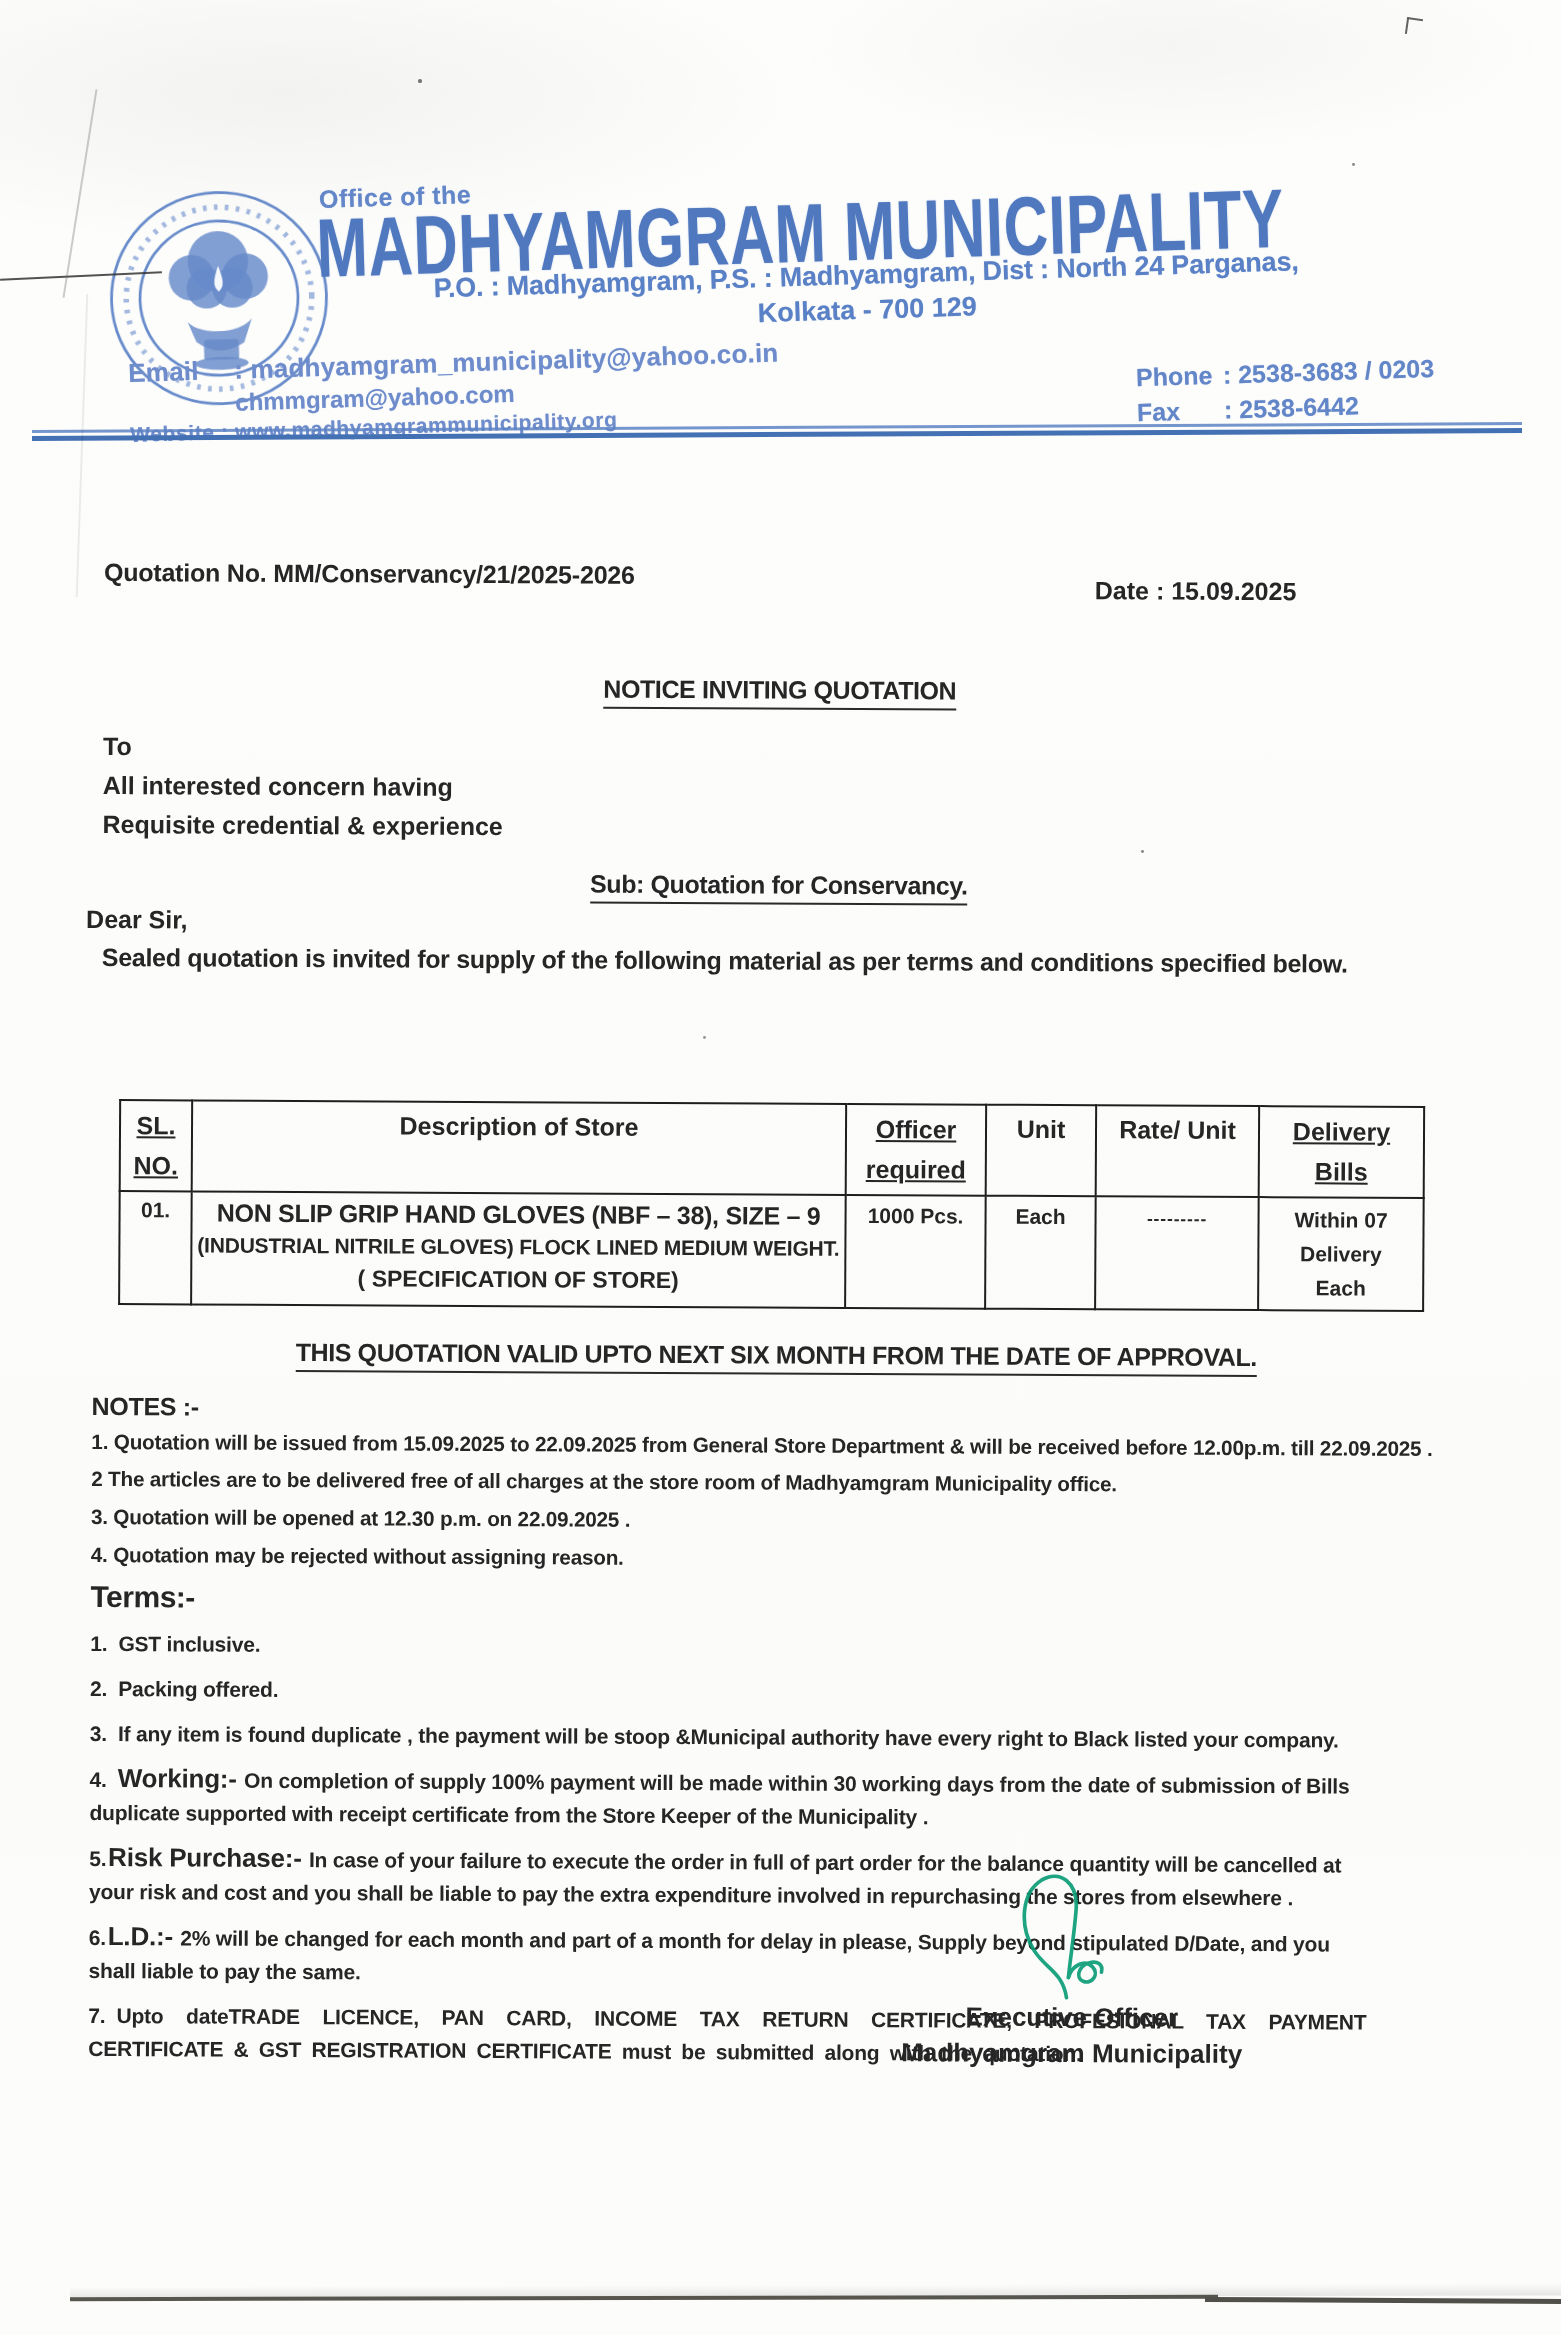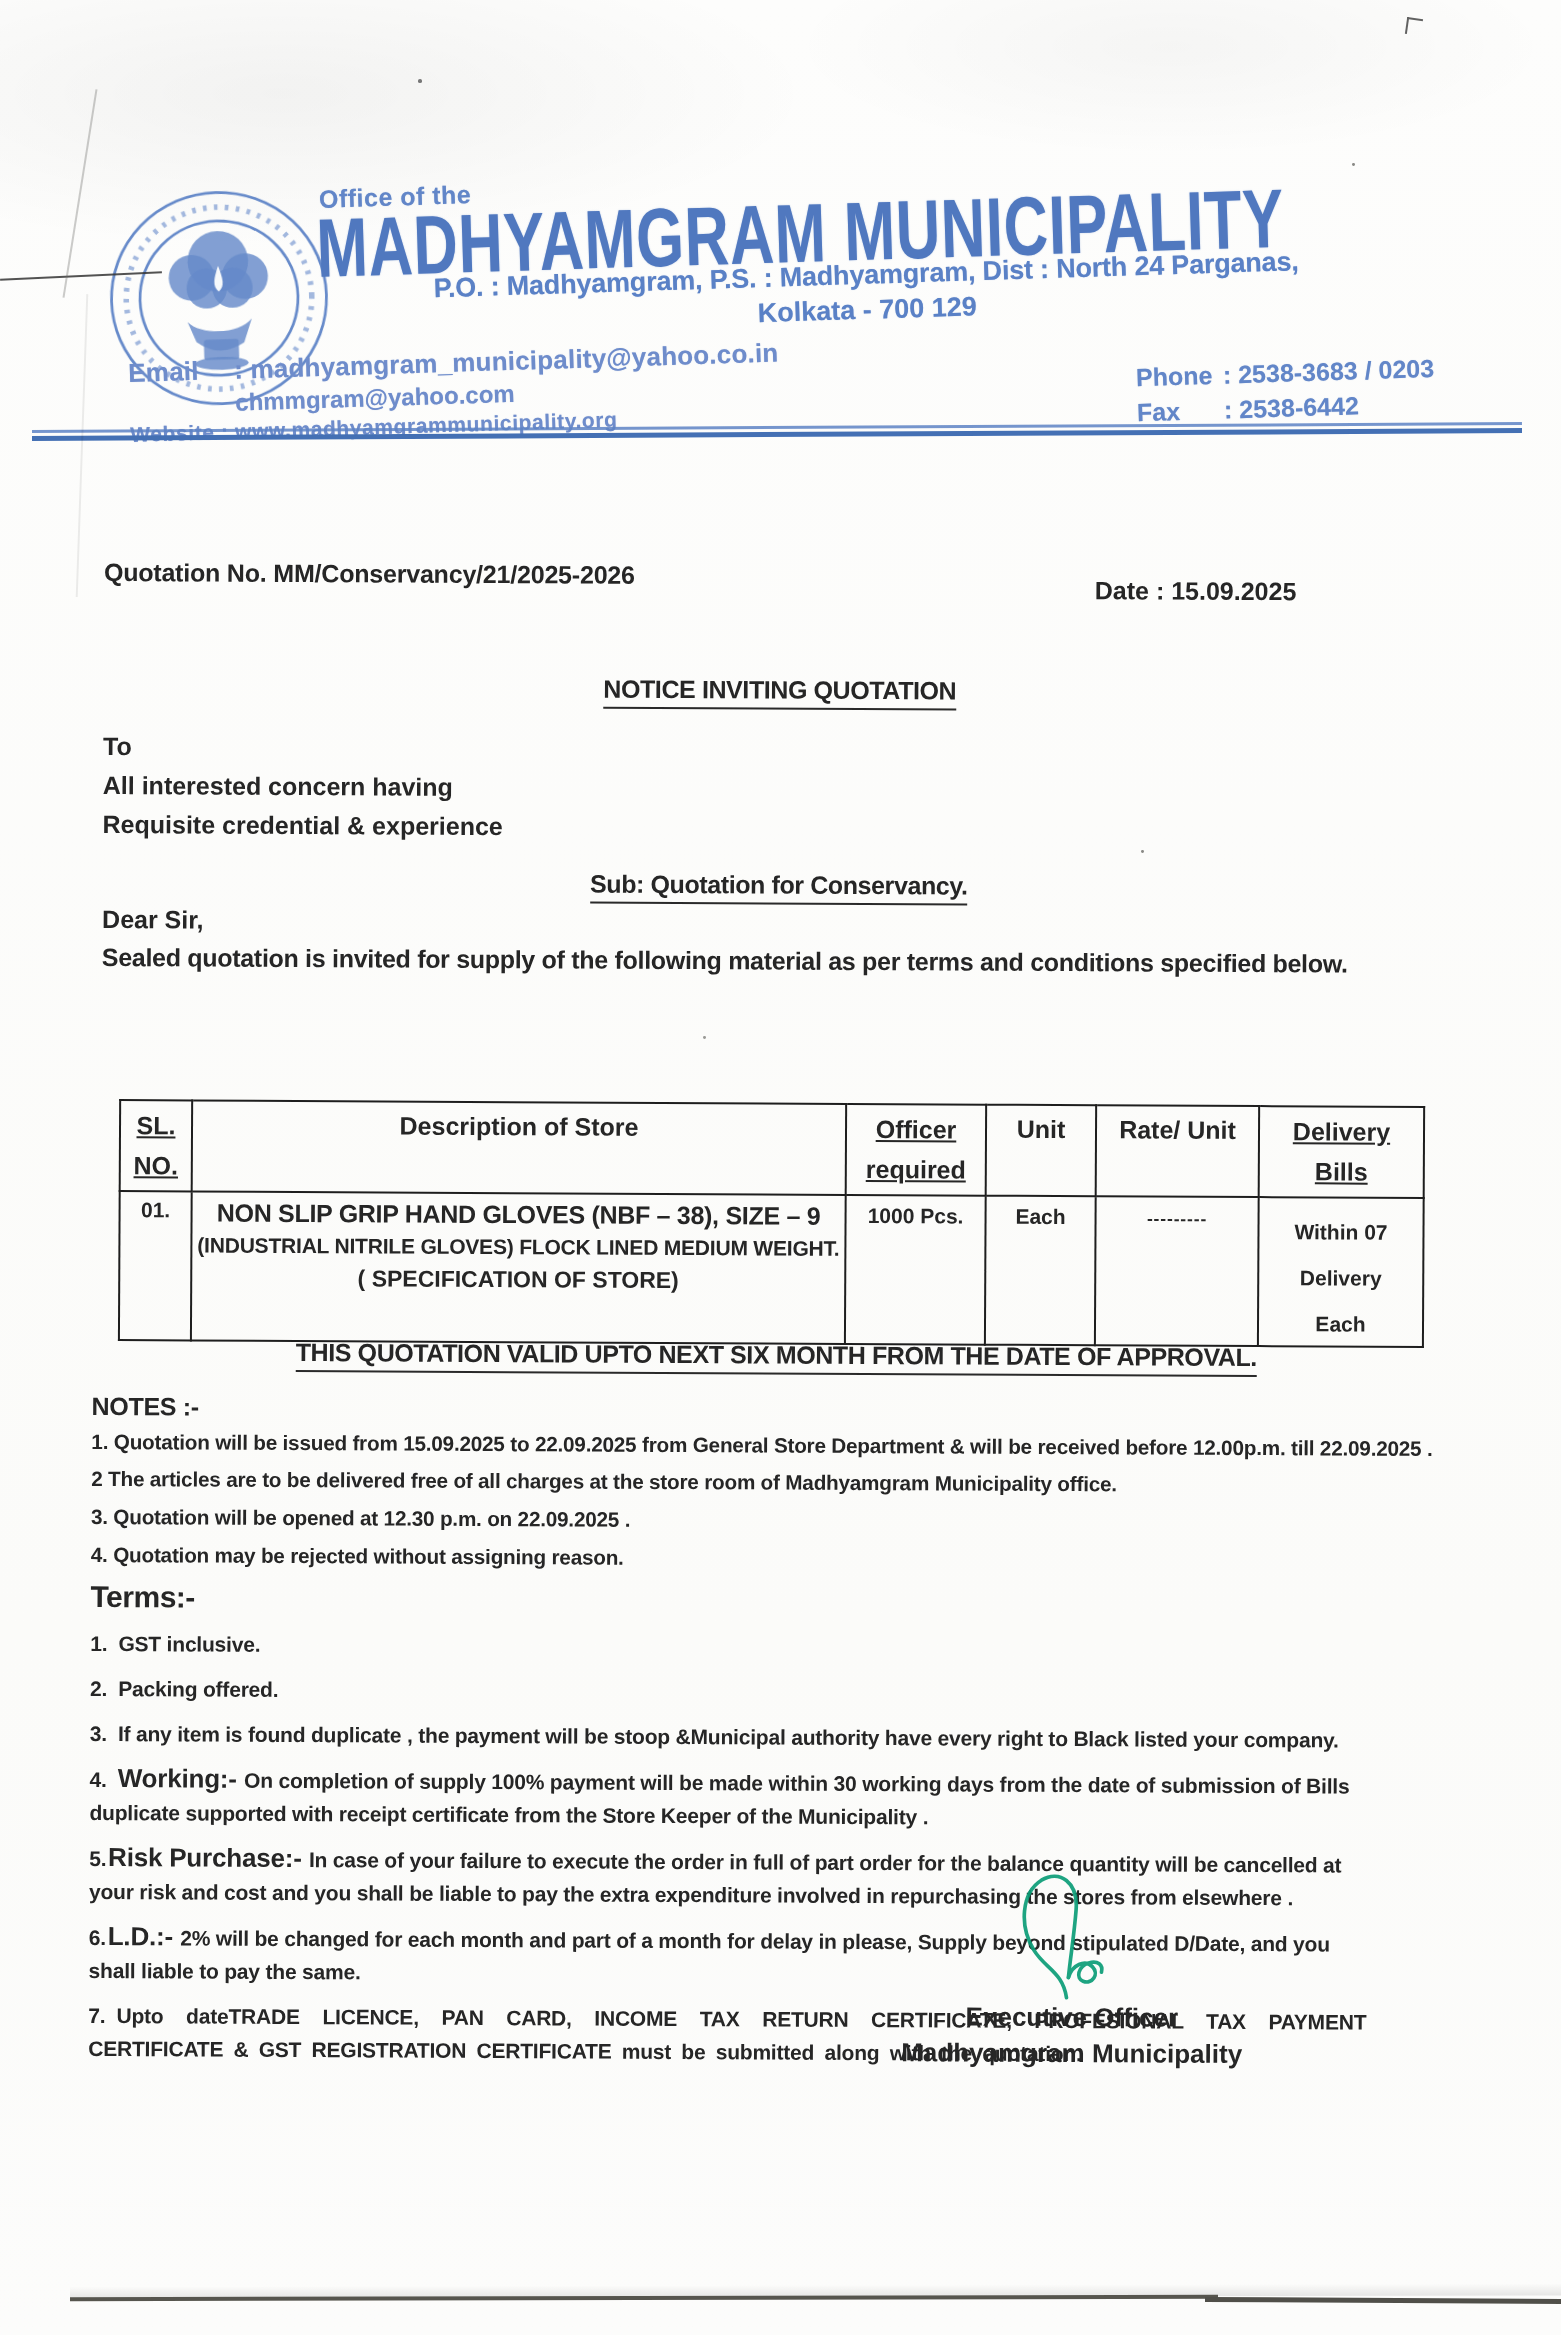--- a/index.html
+++ b/index.html
@@ -40,37 +40,37 @@
   
   .doc{position:absolute;inset:0;transform:rotate(.3deg);transform-origin:101px 560px;}
   .qno{left:104px;top:558px;font-size:25px;font-weight:700;letter-spacing:-0.2px;}
   .date{left:1095px;top:571px;font-size:25px;font-weight:700;}
   .center-line{left:0;width:1561px;text-align:center;}
   .h-notice{top:672px;}
   .h-sub{top:867px;}
   .h-valid{top:1337px;}
   .uhead{display:inline-block;font-size:25px;font-weight:700;letter-spacing:-0.4px;border-bottom:2.8px solid #2a2a2a;padding-bottom:2.8px;}
   .toblk{left:104px;top:727px;font-size:25px;font-weight:700;line-height:39px;}
-  .dear{left:104px;top:905px;font-size:25px;font-weight:700;}
+  .dear{left:88px;top:905px;font-size:25px;font-weight:700;}
   .intro{left:104px;top:943px;width:1304px;font-size:25px;font-weight:700;letter-spacing:-0.3px;}
   
   table.q{left:122px;top:1099px;position:absolute;border-collapse:collapse;table-layout:fixed;width:1304px;}
   table.q col.c1{width:72px}table.q col.c2{width:654px}table.q col.c3{width:140px}
   table.q col.c4{width:110px}table.q col.c5{width:163px}table.q col.c6{width:165px}
   table.q th,table.q td{border:2.3px solid #1e1e1e;padding:3.7px 3.7px 5.5px;vertical-align:top;text-align:center;}
   table.q{border:0.9px solid #1e1e1e;}
   th .hl{font-size:25px;font-weight:700;line-height:40px;text-decoration:underline;}
   th .hl1{font-size:25px;font-weight:700;line-height:37px;margin-top:1.8px;}
   td .sl{font-size:21px;font-weight:700;margin-top:1.8px;}
   td .d1{font-size:25px;font-weight:700;line-height:33px;letter-spacing:-0.3px;}
   td .d2{font-size:21px;font-weight:700;line-height:32px;letter-spacing:-0.2px;}
   td .d3{font-size:23px;font-weight:700;line-height:33px;}
   td .cv{font-size:21px;font-weight:700;margin-top:3.7px;}
   td .rate{font-size:17.4px;font-weight:700;letter-spacing:0.9px;margin-top:7.3px;}
-  td .dl{font-size:21px;font-weight:700;line-height:33px;margin-top:13px;}
+  td .dl{font-size:21px;font-weight:700;line-height:33px;margin-top:1px;}
   
   .notes{left:96px;top:1392px;width:1377px;}
   .notes .ntitle{font-size:25px;font-weight:700;letter-spacing:-0.3px;}
   .notes .nitem{font-size:20.7px;font-weight:700;line-height:34px;letter-spacing:-0.2px;margin-top:3.7px;}
   .notes .nitem:first-of-type{margin-top:9.2px;}
   
   .terms{left:96px;top:1580px;width:1278px;}
   .terms .ttitle{font-size:30px;font-weight:700;letter-spacing:-0.5px;margin-bottom:13px;}
   p.term{margin:0 0 12px 0;font-size:21px;font-weight:700;line-height:33px;letter-spacing:-0.2px;}
   p.term .tnum{margin-right:11px;}

